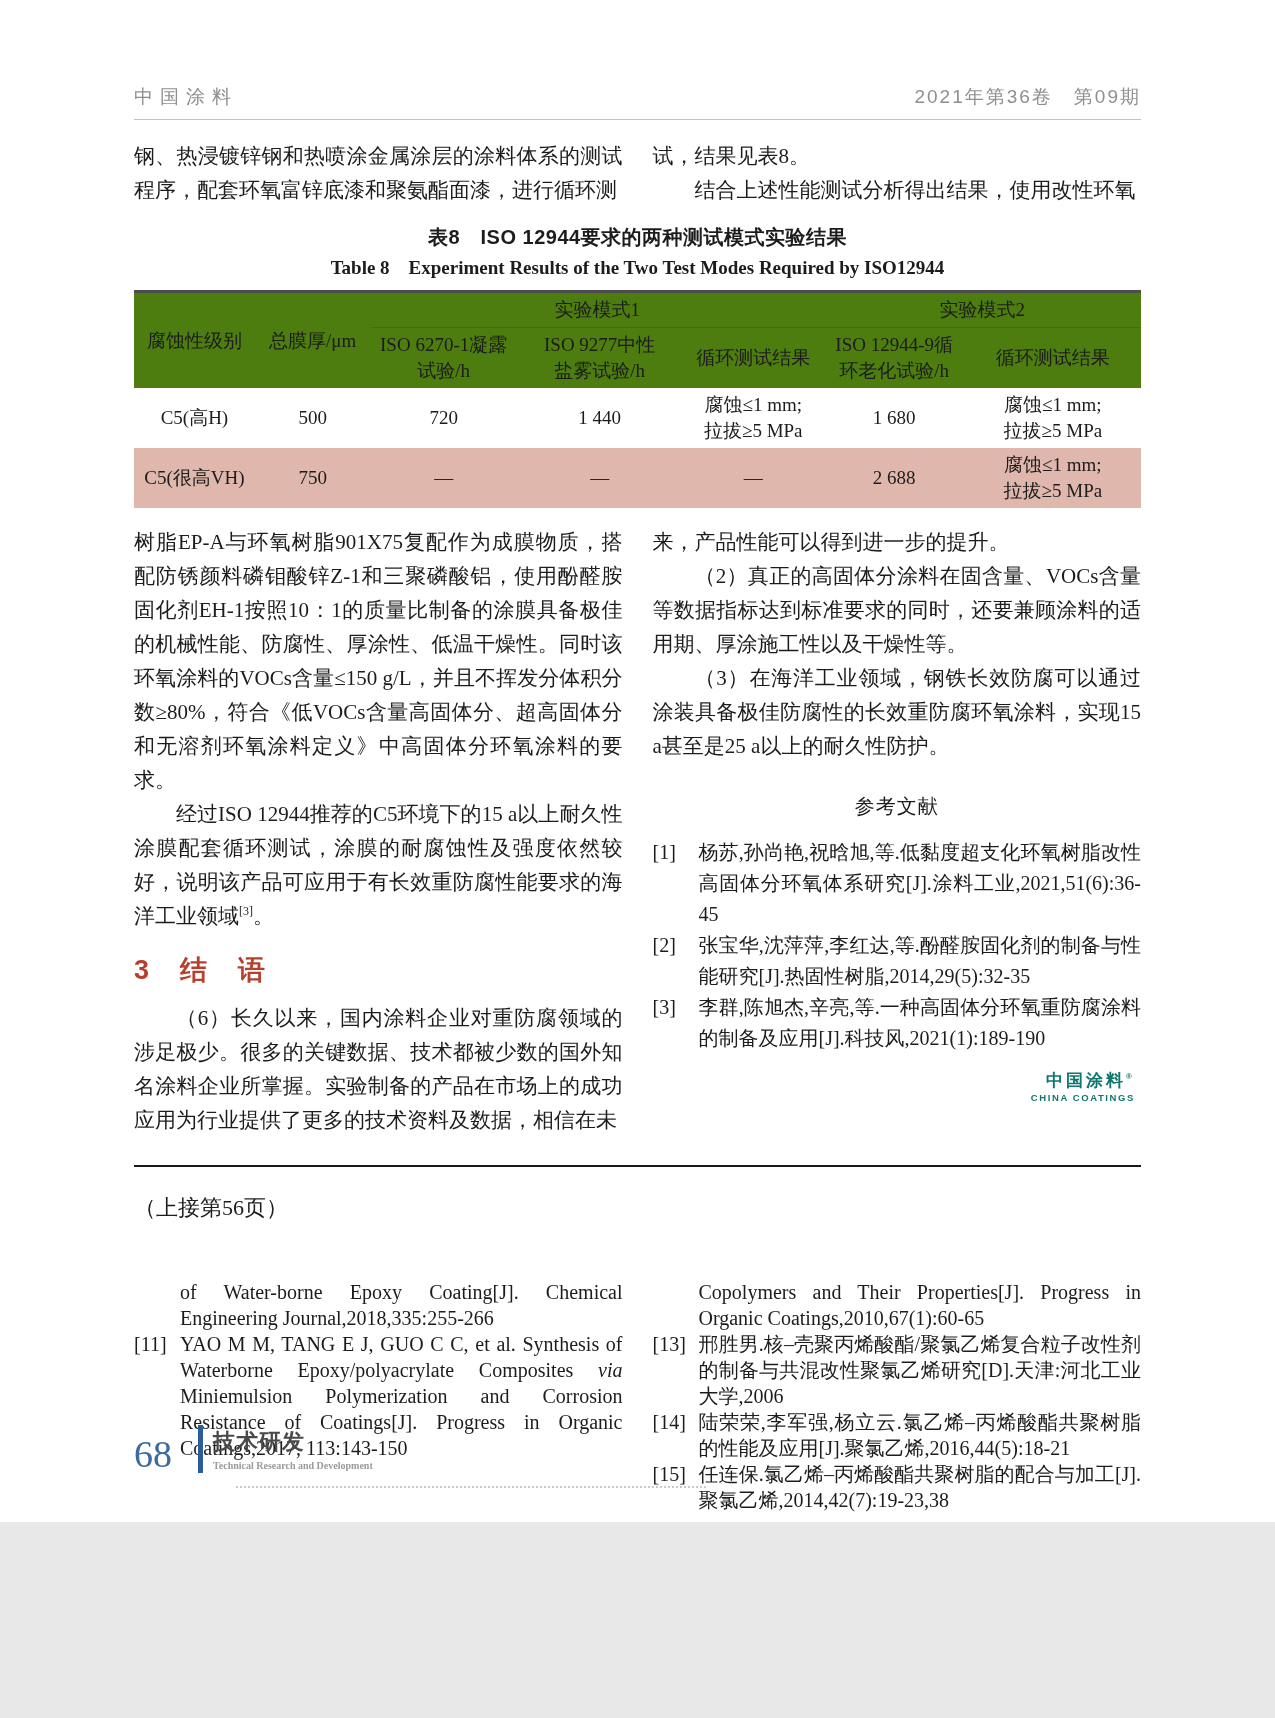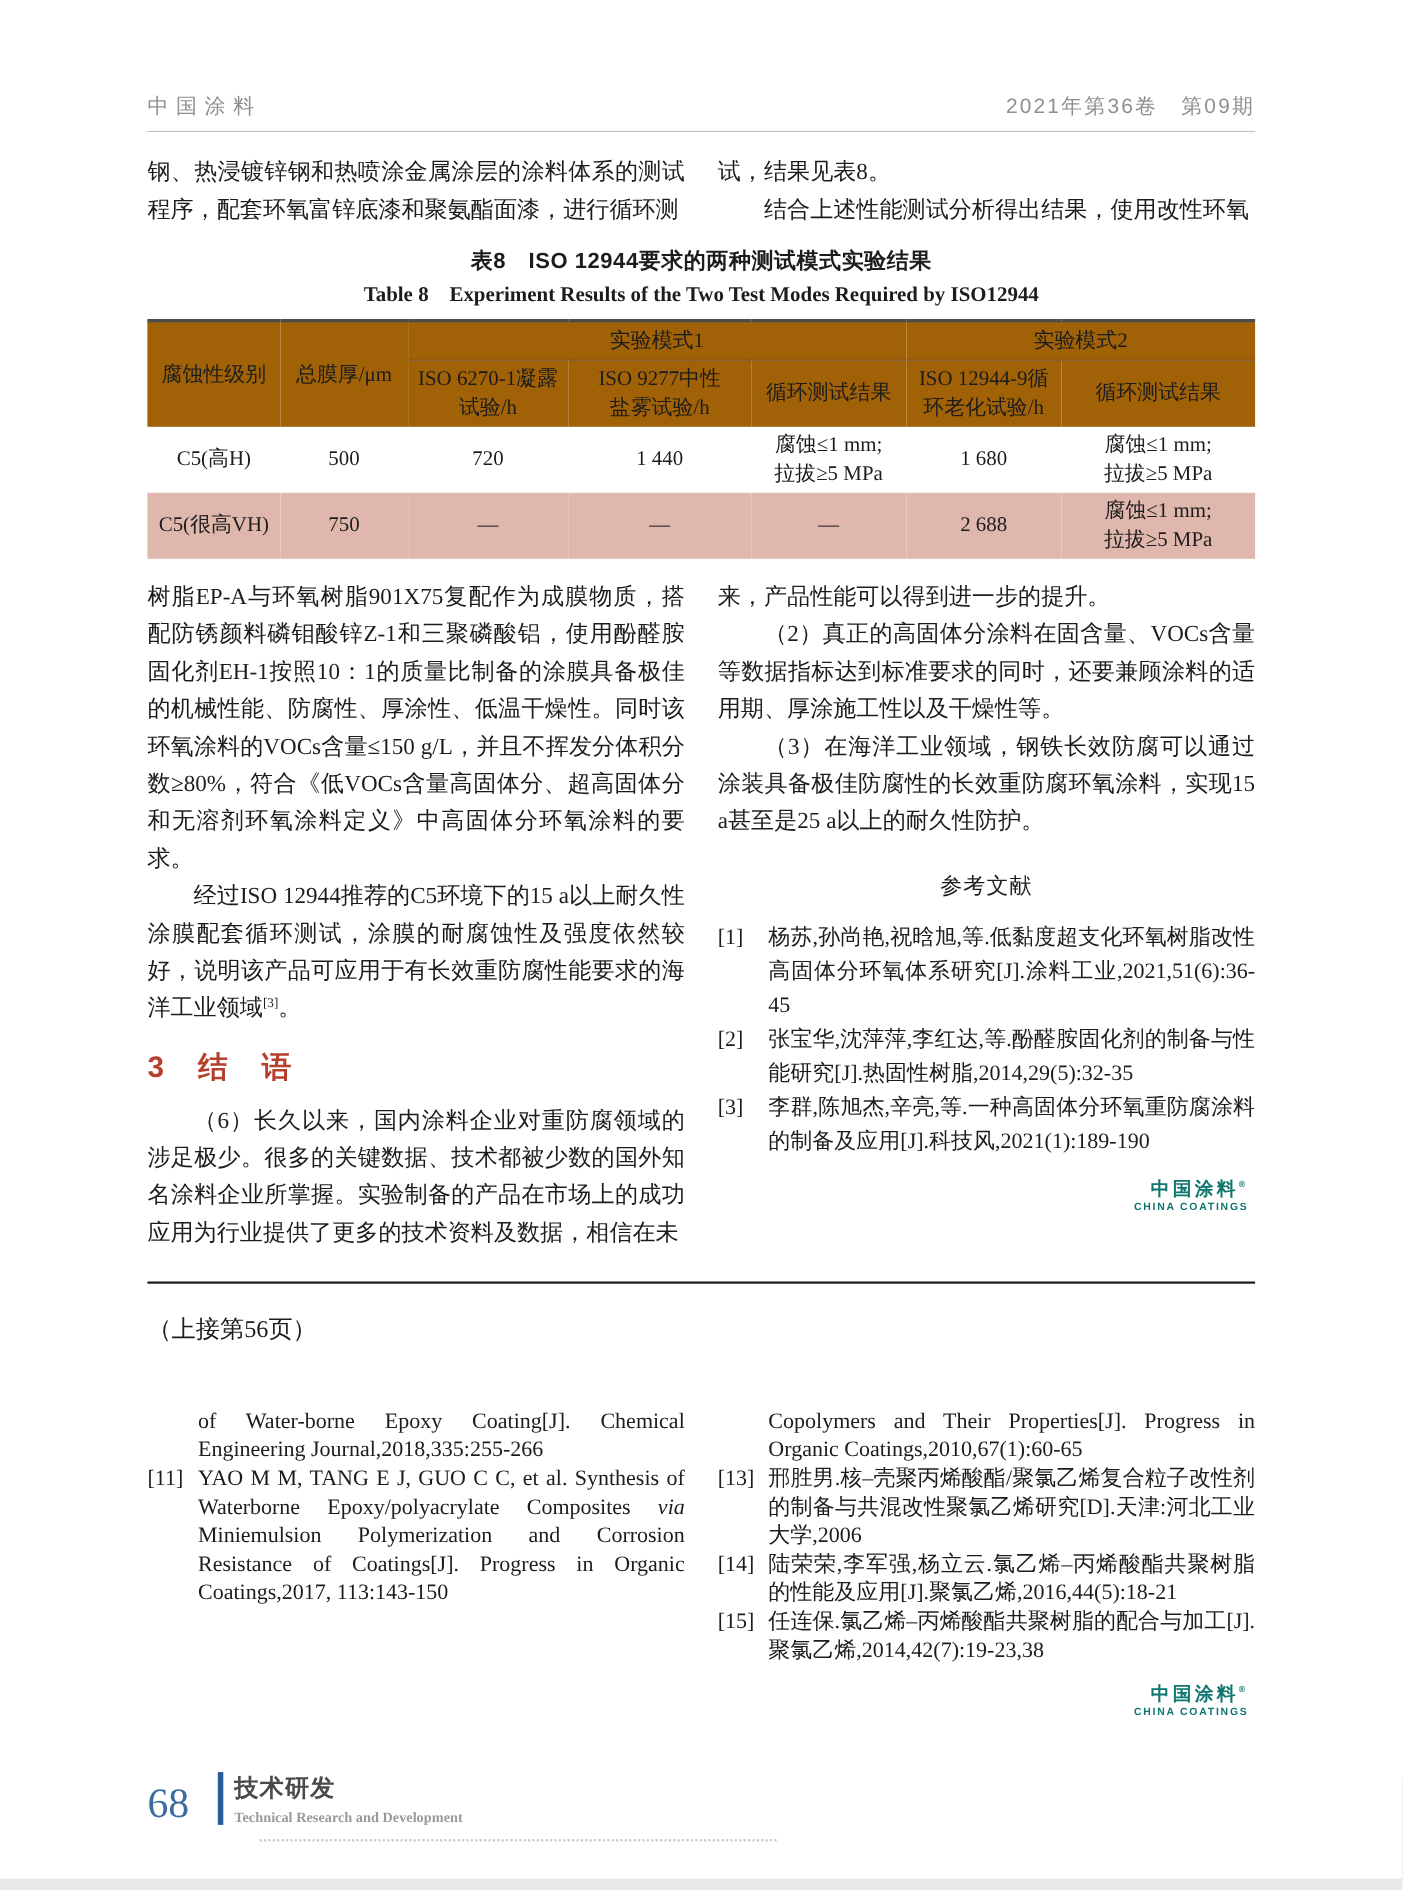--- a/index.html
+++ b/index.html
@@ -1,18 +1,18 @@
 <!DOCTYPE html>
 <html><head>
 <meta charset="utf-8">
 <style>
   html,body{margin:0;padding:0;background:#e8e8e8;}
   .page{
     position:relative;
-    width:1275px;height:1708px;
+    width:1275px;height:1522px;
     margin:0 auto;
     background:#ffffff;
     box-sizing:border-box;
     padding:84px 134px 0 134px;
     font-family:"Liberation Serif","DejaVu Serif",serif;
     color:#1c1c1c;
     overflow:hidden;
   }
   
   .runhead{display:flex;justify-content:space-between;align-items:flex-end;
@@ -34,21 +34,21 @@
 
   
   .table-block{margin-top:17px;}
   .tbl-title-cn{font-size:20px;font-weight:bold;text-align:center;
     font-family:"Liberation Sans","DejaVu Sans",sans-serif;letter-spacing:.5px;}
   .tbl-title-en{font-size:19px;font-weight:bold;text-align:center;margin-top:4px;}
   table.t8{width:100%;border-collapse:collapse;margin-top:9px;
     font-size:19px;table-layout:fixed;border-top:3px solid #4d4d4d;}
   table.t8 th,table.t8 td{font-weight:normal;text-align:center;vertical-align:middle;
     padding:4px 2px;line-height:26px;}
-  table.t8 thead th{background:#a16207;}
+  table.t8 thead th{background:#4d7c0f;}
   th.span-head{border-bottom:1px solid rgba(70,70,70,.5);padding:6px 14px 4px;}
   .row-alt td{background:#e0b7ad;}
   td.pre,th.pre{white-space:pre-line;}
   table.t8 tbody td{height:52px;}
 
   
   .main{margin-top:17px;}
   .conclusion-h{color:#b5402c;font-family:"Liberation Sans","DejaVu Sans",sans-serif;
     font-weight:bold;font-size:27px;margin:20px 0 14px 0;letter-spacing:2px;}
   .refs-title{font-family:"Liberation Sans","DejaVu Sans",sans-serif;
@@ -72,21 +72,21 @@
   .refs-bottom{margin-top:54px;}
   .refs-bottom .ref-item,.refs-bottom .ref-cont{line-height:26px;}
 
   
   .footer{position:absolute;left:134px;bottom:46px;display:flex;align-items:center;}
   .footer .pgnum{color:#3a6aa0;font-size:38px;font-family:"Liberation Serif","DejaVu Serif",serif;
     margin-right:26px;padding-top:10px;}
   .footer .vbar{width:5px;height:48px;background:#2b5d9b;margin-right:10px;}
   .footer .sec-cn{font-family:"Liberation Sans","DejaVu Sans",sans-serif;
     font-weight:bold;font-size:22px;color:#4a4a4a;letter-spacing:1px;}
-  .footer .sec-en{font-size:13px;font-weight:bold;color:#9a9a9a;margin-top:3px;}
+  .footer .sec-en{font-size:10px;font-weight:bold;color:#9a9a9a;margin-top:3px;}
   .footer-dotted{position:absolute;left:236px;bottom:34px;width:470px;
     border-top:2px dotted #cfc8c0;}
 </style>
 </head>
 <body>
 
 <div class="page">
 
   <div class="runhead">
     <span class="journal">中国涂料</span>

